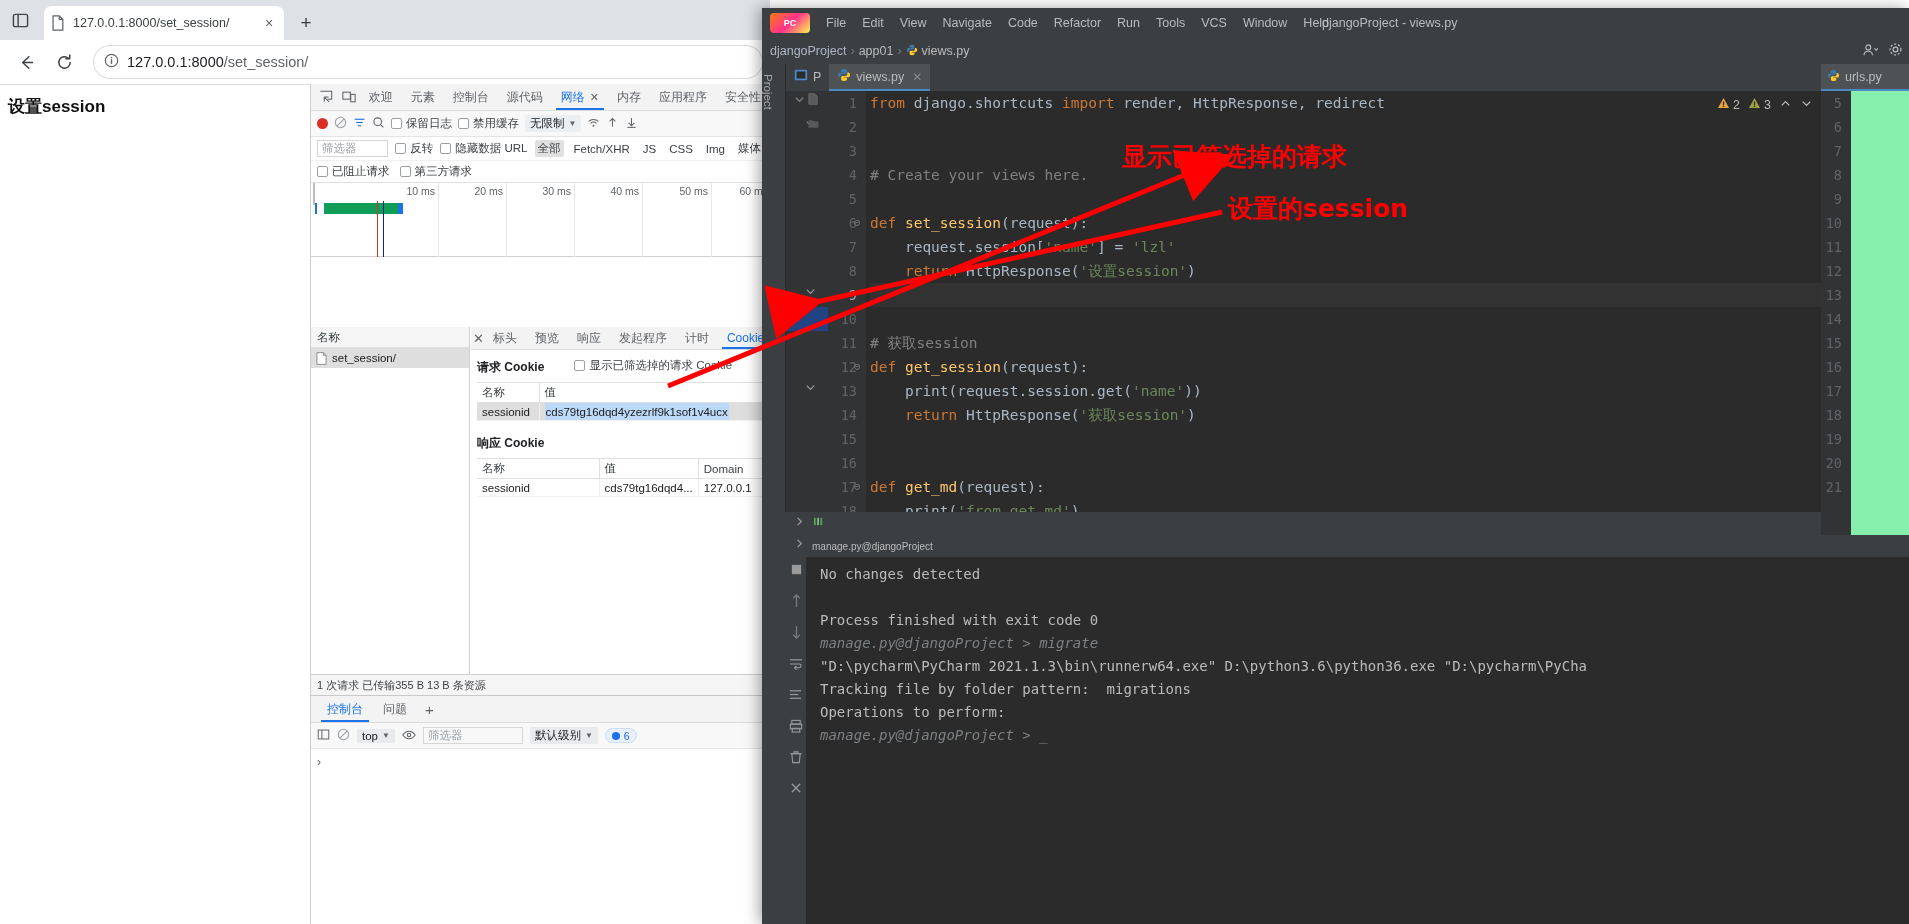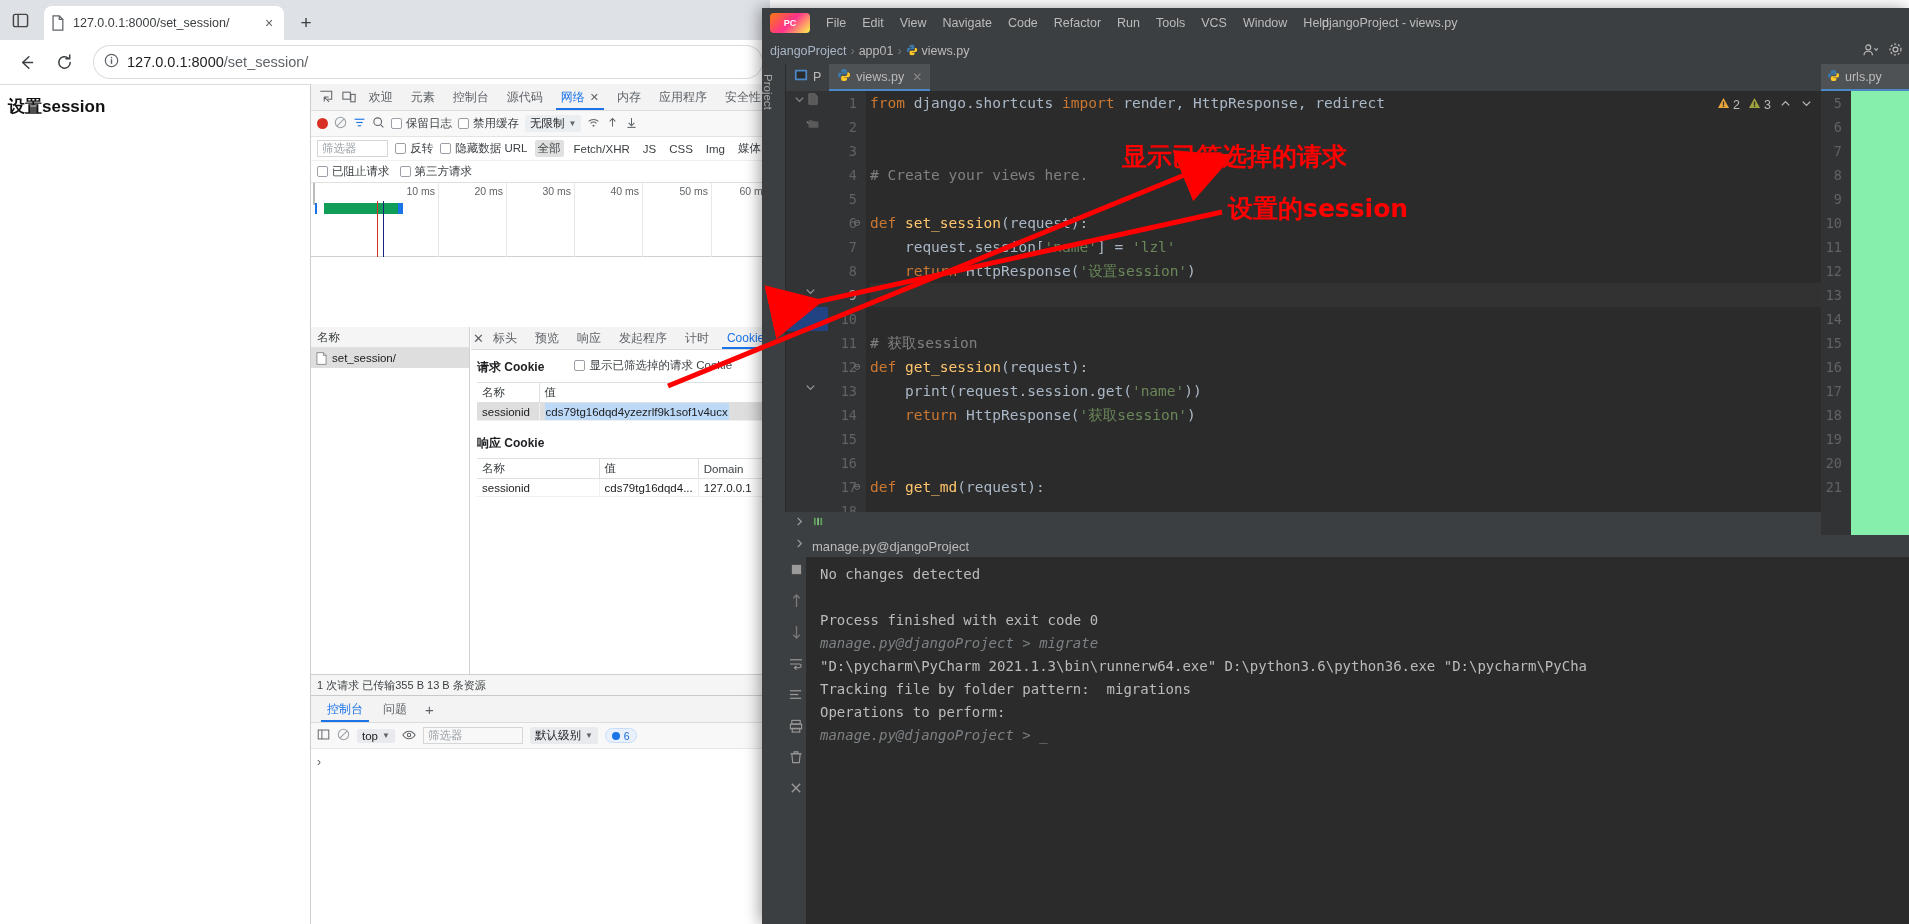--- a/index.html
+++ b/index.html
@@ -272,21 +272,21 @@
   }
   .rp-gutter { position:absolute; left: 0; top: 27px; width: 30px; bottom: 0; background: #313335; }
   .rp-code { position: absolute; left: 30px; top: 27px; right: 0; bottom: 0; }
 
   .pc-runtabs {
     position: absolute; left: 24px; right: 0; top: 504px; height: 44px;
   }
   .rt-row { display: flex; align-items: center; gap: 8px; height: 22px; padding-left: 8px; color:#808080; font-size: 12px; }
   .pc-runlabel {
     position: absolute; left: 44px; right: 0; top: 527px; height: 22px;
-    font-size: 13px; color: #bbbbbb; display:flex; align-items:center; padding-left: 6px;
+    font-size: 10px; color: #bbbbbb; display:flex; align-items:center; padding-left: 6px;
     background: #3c3f41;
   }
   .pc-console {
     position: absolute; left: 44px; right: 0; top: 549px; bottom: 0; background: #2b2b2b;
     padding: 6px 0 0 14px; overflow: hidden;
   }
   .cl {
     font-family: "DejaVu Sans Mono", monospace; font-size: 14px; line-height: 23px;
     color: #bbbbbb; white-space: pre;
   }
@@ -759,20 +759,21 @@
           <div class="ln"><span class="var">    </span><span class="kw">return </span><span class="var">HttpResponse(</span><span class="str">'设置session'</span><span class="var">)</span></div>
           <div class="ln" style="background: rgb(50, 50, 50);"></div>
           <div class="ln"></div>
           <div class="ln"><span class="cmt"># 获取session</span></div>
           <div class="ln" style="position: relative;"><span class="kw">def </span><span class="fn">get_session</span><span class="var">(request):</span><span style="position: absolute; left: -16px; color: rgb(119, 119, 119); font-size: 11px;">⊖</span></div>
           <div class="ln"><span class="var">    print(request.session.get(</span><span class="str">'name'</span><span class="var">))</span></div>
           <div class="ln"><span class="var">    </span><span class="kw">return </span><span class="var">HttpResponse(</span><span class="str">'获取session'</span><span class="var">)</span></div>
           <div class="ln"></div>
           <div class="ln"></div>
           <div class="ln" style="position: relative;"><span class="kw">def </span><span class="fn">get_md</span><span class="var">(request):</span><span style="position: absolute; left: -16px; color: rgb(119, 119, 119); font-size: 11px;">⊖</span></div>
+          <div class="ln"><span class="var">    print(</span><span class="str">'from get_md'</span><span class="var">)</span></div>
         </div>
     </div>
 
     <div class="ed-warnbar">
       <span class="warn">
         <span>
           <svg width="13" height="12" viewBox="0 0 14 13">
               <path d="M7 1l6 11H1z" fill="#e8a33d"></path>
               <rect x="6.3" y="5" width="1.4" height="4" fill="#2b2b2b"></rect>
               <rect x="6.3" y="9.6" width="1.4" height="1.3" fill="#2b2b2b"></rect>

